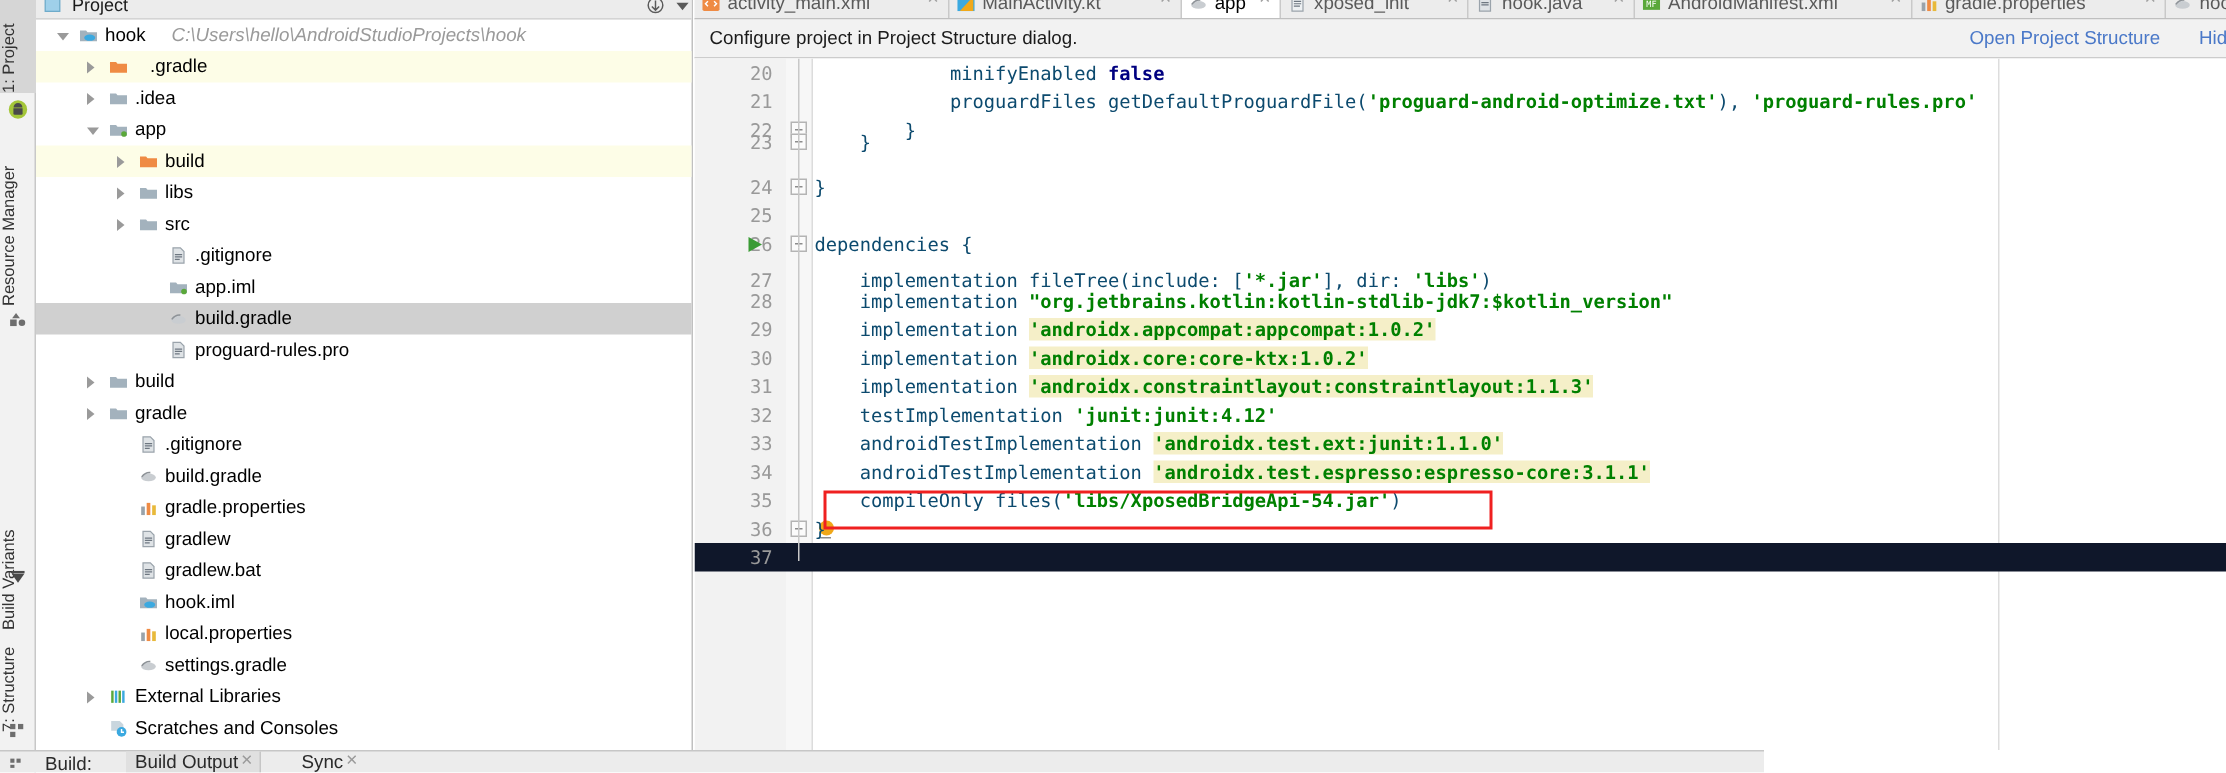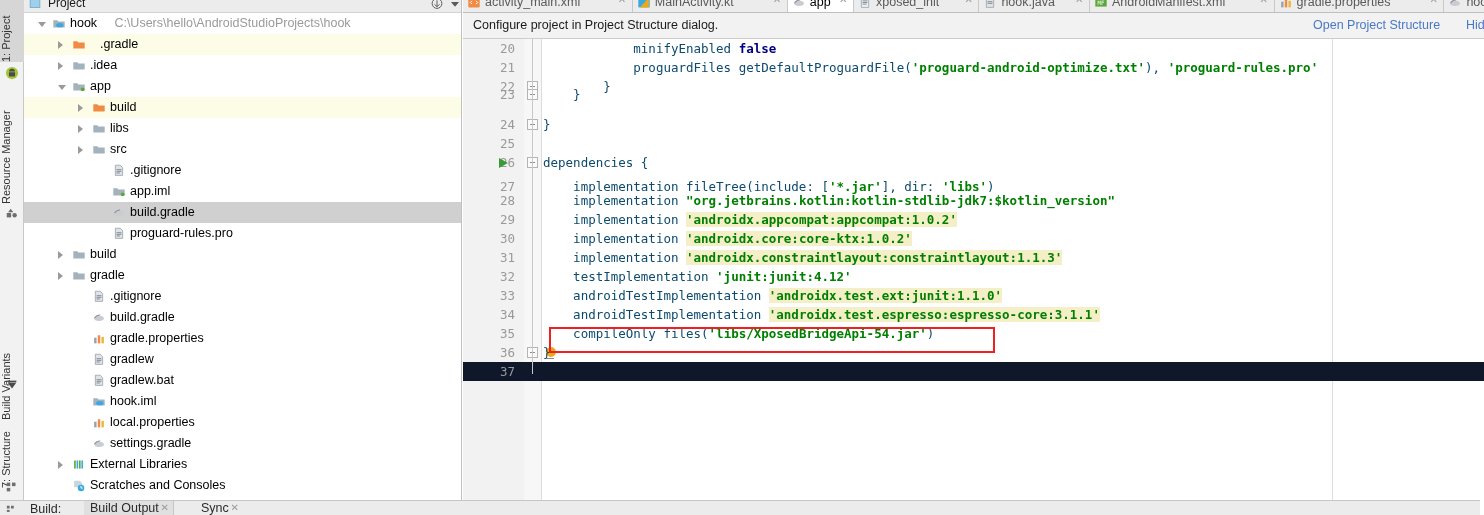--- a/index.html
+++ b/index.html
@@ -162,21 +162,21 @@
   .margin-guide {
     position: absolute; top: 0; width: 1px; height: 461px; background: #dddddd;
   }
   .redbox {
     position: absolute; border: 2px solid #ef2020;
     pointer-events: none;
   }
 
   
   .statusbar {
-    position: absolute; left: 0; top: 500px; width: 1480px; height: 15px;
+    position: absolute; left: 0; top: 500px; width: 1176px; height: 15px;
     background: #ececec; border-top: 1px solid #c6c6c6; overflow: hidden;
   }
   .sb-item {
     position: absolute; top: 1px; font-size: 12.5px; color: #2a2a2a;
     white-space: nowrap;
   }
   .sb-tab {
     position: absolute; top: -1px; height: 17px; line-height: 17px;
     padding: 0 14px 0 6px; font-size: 12.5px; color: #2a2a2a;
     background: #e0e0e0; border-right: 1px solid #c6c6c6;
@@ -237,21 +237,21 @@
       </svg>
     </div>
     <div class="tree" id="tree-root">
         <div class="trow">
           <span class="tri open" style="left:14px;"></span>
           <svg class="ticon" style="position:absolute;left:28px;top:4px;width:14px;height:13px;" viewBox="0 0 16 16">
             <path d="M1 4h5l1.2 1.6H15V13H1z" fill="#a3b2bd"></path>
             <ellipse cx="9" cy="10" rx="4.5" ry="2.6" fill="#3ba9e0"></ellipse>
           </svg>
           <span class="tlabel" style="left:46px;">hook</span>
-          <span class="tlabel tpath" style="left:90.4px;">C:\Users\hello\AndroidStudioProjects\hook</span>
+          <span class="tlabel tpath" style="left:90.4px;font-style:italic;">C:\Users\hello\AndroidStudioProjects\hook</span>
         </div>
         <div class="trow alt">
           <span class="tri" style="left:34px;"></span>
           <svg class="ticon" style="position:absolute;left:48px;top:4px;width:14px;height:13px;" viewBox="0 0 16 16">
             <path d="M1 4h5l1.2 1.6H15V13H1z" fill="#ef8b44"></path>
           </svg>
           <span class="tlabel" style="left:76px;">.gradle</span>
         </div>
         <div class="trow">
           <span class="tri" style="left:34px;"></span>

